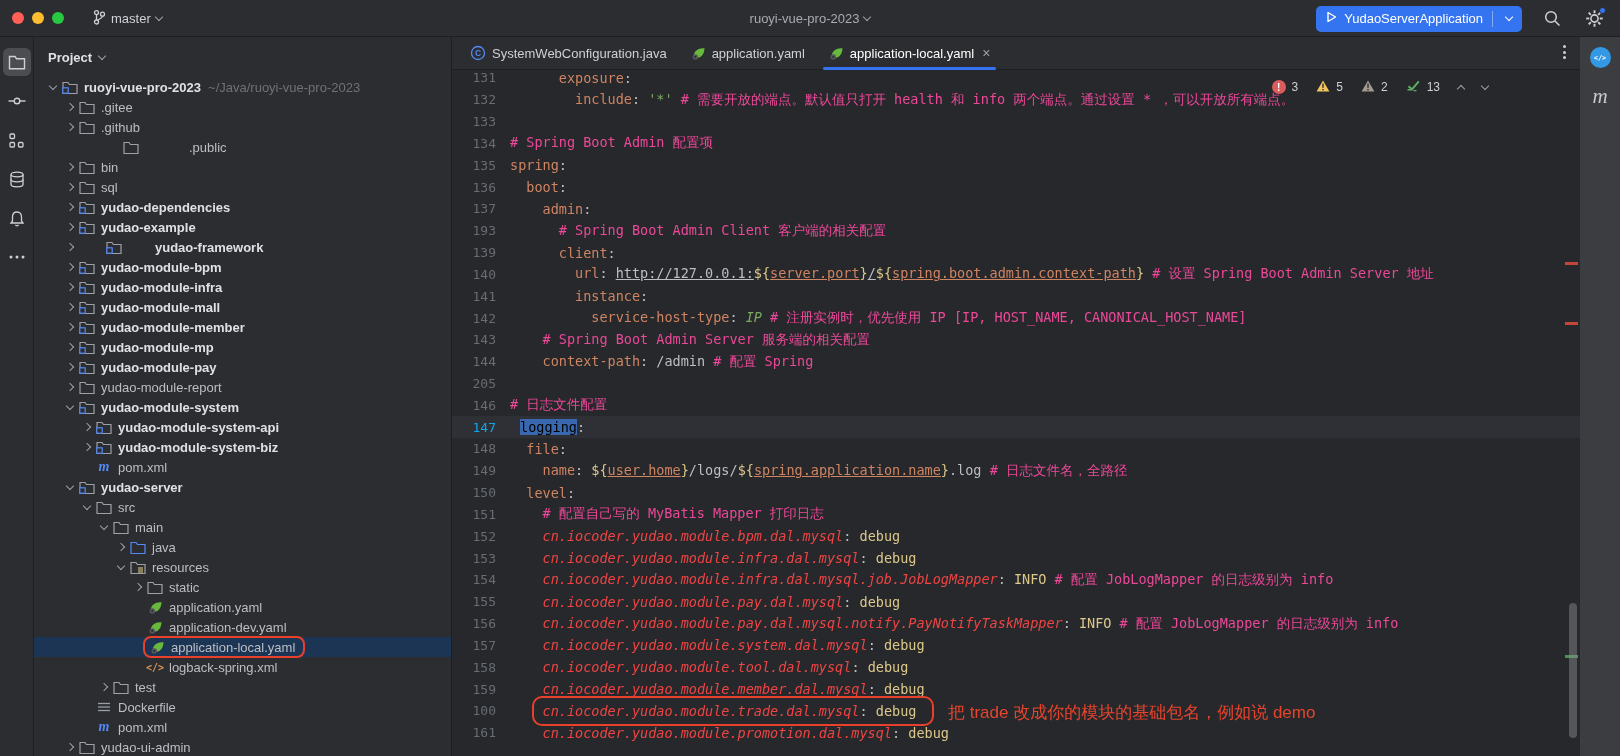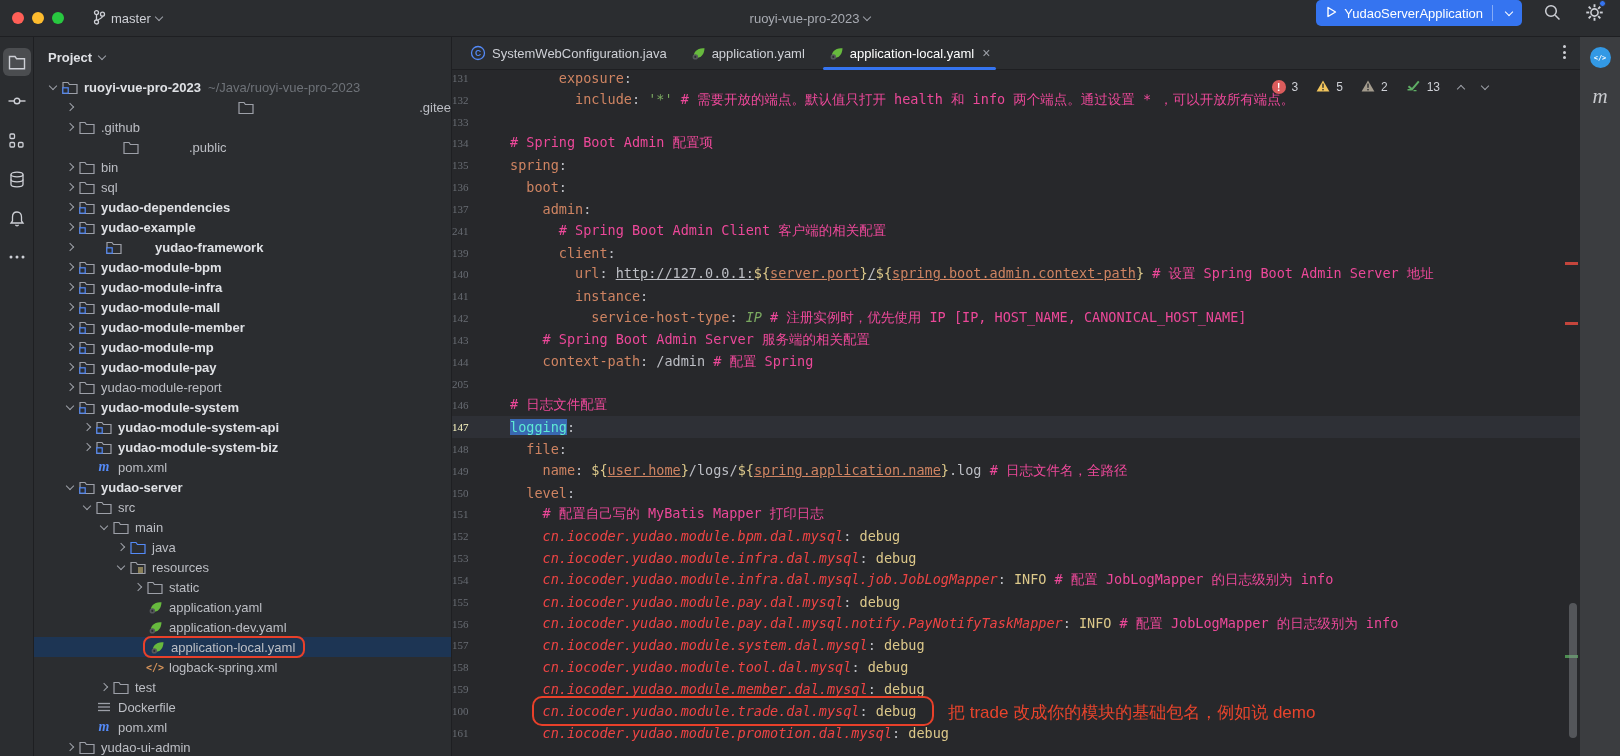--- a/index.html
+++ b/index.html
@@ -10,21 +10,21 @@
   
   .titlebar{position:absolute;left:0;top:0;width:1620px;height:37px;background:#2b2d30;
             border-bottom:1px solid #1e1f22;display:flex;align-items:center;}
   .traffic{display:flex;gap:8px;margin-left:12px;}
   .dot{width:12px;height:12px;border-radius:50%;}
   .dot.r{background:#ff5f57}.dot.y{background:#febc2e}.dot.g{background:#28c840}
   .branch-widget{display:flex;align-items:center;gap:5px;margin-left:20px;padding:3px 8px;border-radius:5px;
                  font-size:13px;color:#ced0d6;}
   .win-title{position:absolute;left:0;right:0;top:0;height:37px;display:flex;align-items:center;
              justify-content:center;font-size:13px;color:#a8abb2;gap:5px;pointer-events:none;}
-  .tb-right{position:absolute;right:14px;top:0;height:37px;display:flex;gap:18px;}
+  .tb-right{position:absolute;right:14px;top:0;height:37px;display:flex;align-items:center;gap:18px;}
   .run-btn{display:flex;align-items:center;height:26px;background:#3574f0;border-radius:5px;
            color:#fff;font-size:13px;padding:0 4px 0 10px;gap:7px;}
   .run-btn .sep{width:1px;height:16px;background:rgba(255,255,255,.4);margin-left:2px;}
   .run-btn .dd{padding:0 6px;display:flex;align-items:center;}
   .icon-btn{position:relative;display:flex;align-items:center;justify-content:center;width:24px;height:24px;}
   .gear-dot{position:absolute;right:0px;top:0px;width:7px;height:7px;border-radius:50%;background:#3574f0;border:1.5px solid #2b2d30;}
 
   
   .chev{display:inline-block;width:6px;height:6px;border-right:1.6px solid #9da0a8;border-bottom:1.6px solid #9da0a8;}
   .chev.down{transform:rotate(45deg);margin-top:-3px;}
@@ -65,33 +65,33 @@
   .tab.active::after{content:"";position:absolute;left:6px;right:6px;bottom:-1px;height:3px;background:#3574f0;border-radius:2px;}
   .tab .close{color:#9da0a8;font-size:14px;margin-left:2px;}
   .tabbar-kebab{position:absolute;right:14px;top:8px;display:flex;flex-direction:column;gap:2.5px;}
   .tabbar-kebab i{width:3px;height:3px;border-radius:50%;background:#ced0d6;}
 
   .code-pane{position:absolute;left:0;top:33px;width:100%;height:686px;overflow:hidden;
              font-family:"DejaVu Sans Mono","Liberation Mono",monospace;font-size:13.5px;}
   .lines{position:absolute;left:0;top:-3px;right:0;}
   .cl{height:21.84px;display:flex;align-items:center;position:relative;}
   .cl.caret{background:#2e3036;}
-  .ln{width:44px;text-align:left;color:#686c73;font-size:11px;flex:none;font-family:Liberation Serif, serif;}
-  .cl.caret .ln{color:#fef9c3;}
+  .ln{width:44px;text-align:right;color:#686c73;font-size:13px;flex:none;}
+  .cl.caret .ln{color:#0ea5e9;}
   .code{white-space:pre;margin-left:14px;}
   .sg-k{color:#cf8462;}
   .sg-ik{color:#ef4444;font-style:italic;}
   .sg-p{color:#bcbec4;}
   .sg-v{color:#dcc88a;}
   .sg-cm{color:#ec4899;}
   .sg-str{color:#7aa860;}
   .sg-em{color:#7aa860;font-style:italic;}
   .sg-lnk{color:#bcbec4;text-decoration:underline;}
   .sg-lnv{color:#cf8462;text-decoration:underline;}
-  .sg-sel{color:#5eead4;background:#3968b1;}
+  .sg-sel{color:#000000;background:#3968b1;margin-left:10px;}
 
   .inspections{position:absolute;top:9px;right:92px;display:flex;align-items:center;gap:6px;
                font-family:"Liberation Sans",sans-serif;font-size:12px;color:#ced0d6;}
   .insp-err{width:14px;height:14px;border-radius:50%;background:#db5c5c;color:#fff;font-size:10px;font-weight:700;
             display:flex;align-items:center;justify-content:center;}
   .insp-gap{width:6px;}
 
   .code-redbox{position:absolute;border:2.5px solid #e8402a;border-radius:10px;}
   .code-annotation{position:absolute;color:#e8442c;font-family:"Liberation Sans",sans-serif;font-size:17px;white-space:nowrap;}
 
@@ -231,21 +231,21 @@
           </span>
           <span class="t-icon">
             <svg width="16" height="14" viewBox="0 0 16 14">
               <path d="M1 2.5 h5 l1.4 2 H15 v9 H1 Z" fill="none" stroke="#9da0a8" stroke-width="1.2"></path>
               <rect x="0.8" y="7.8" width="5.4" height="5.4" fill="#2b2d30" stroke="#548af7" stroke-width="1.2"></rect>
             </svg>
           </span>
           <span class="t-label bold">ruoyi-vue-pro-2023</span>
           <span class="t-path">~/Java/ruoyi-vue-pro-2023</span>
         </div>
-        <div class="tree-row" style="padding-left: 27px; justify-content: space-between;">
+        <div class="tree-row" style="padding-left: 27px;">
           <span class="t-chev">
             <span class="chev right"></span>
           </span>
           <span class="t-icon">
             <svg width="16" height="14" viewBox="0 0 16 14">
               <path d="M1 2.5 h5 l1.4 2 H15 v9 H1 Z" fill="none" stroke="#9da0a8" stroke-width="1.2"></path>
             </svg>
           </span>
           <span class="t-label">.gitee</span>
         </div>
@@ -674,21 +674,21 @@
           </div>
           <div class="cl">
             <span class="ln">136</span>
             <span class="code"><span class="sg-k">  boot</span><span class="sg-p">:</span></span>
           </div>
           <div class="cl">
             <span class="ln">137</span>
             <span class="code"><span class="sg-k">    admin</span><span class="sg-p">:</span></span>
           </div>
           <div class="cl">
-            <span class="ln">241</span>
+            <span class="ln">193</span>
             <span class="code"><span class="sg-p">      </span><span class="sg-cm"># Spring Boot Admin Client 客户端的相关配置</span></span>
           </div>
           <div class="cl">
             <span class="ln">139</span>
             <span class="code"><span class="sg-k">      client</span><span class="sg-p">:</span></span>
           </div>
           <div class="cl">
             <span class="ln">140</span>
             <span class="code"><span class="sg-k">        url</span><span class="sg-p">: </span><span class="sg-lnk">http://127.0.0.1:</span><span class="sg-v">${</span><span class="sg-lnv">server.port</span><span class="sg-v">}</span><span class="sg-lnk">/</span><span class="sg-v">${</span><span class="sg-lnv">spring.boot.admin.context-path</span><span class="sg-v">}</span><span class="sg-p"> </span><span class="sg-cm"># 设置 Spring Boot Admin Server 地址</span></span>
           </div>

